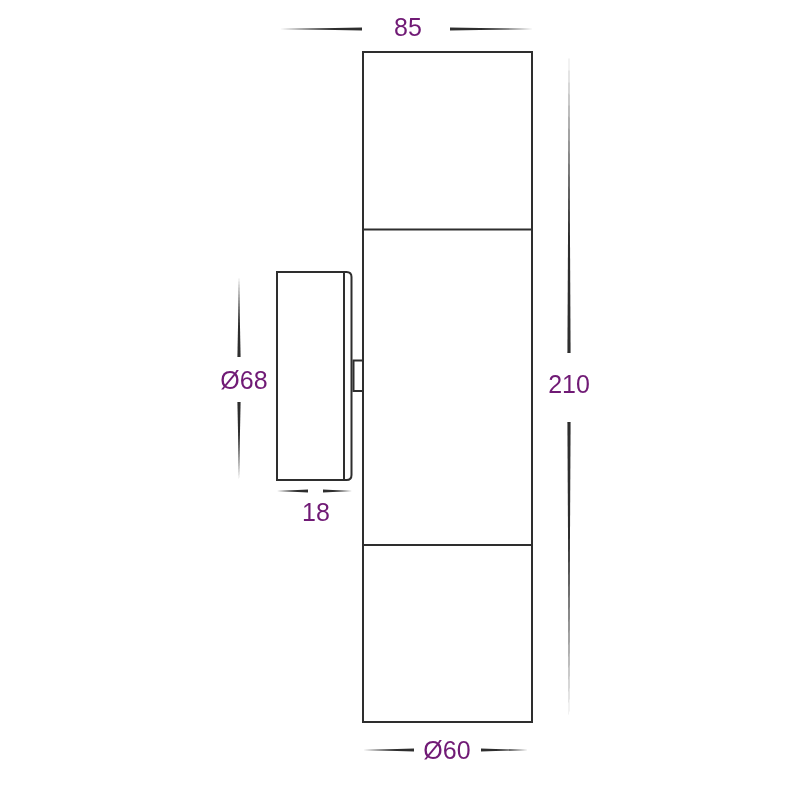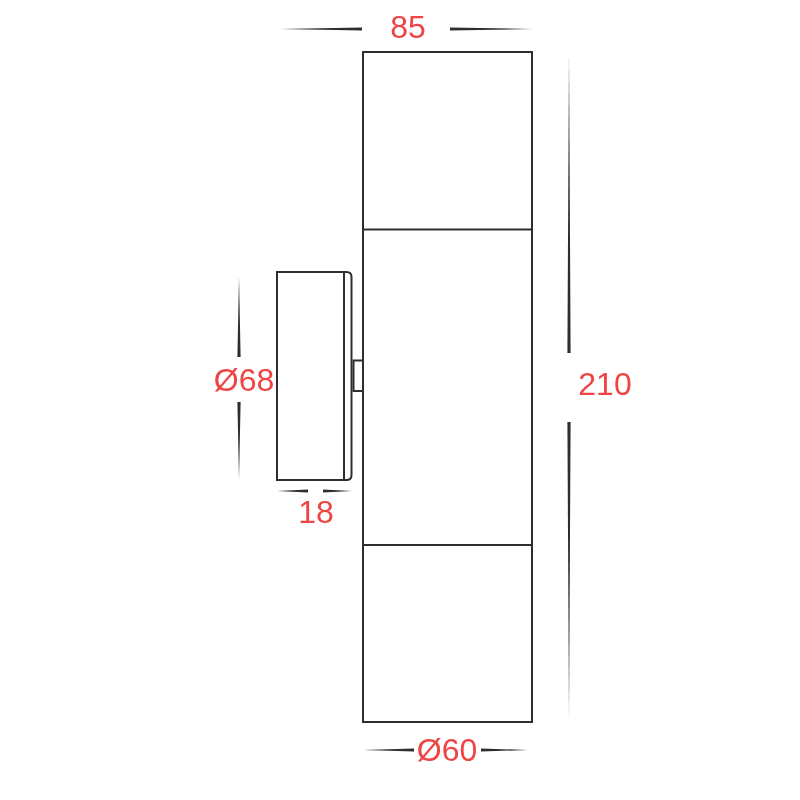--- a/index.html
+++ b/index.html
@@ -13,23 +13,23 @@
     height: 800px;
     background: #ffffff;
     overflow: hidden;
     font-family: "Liberation Sans", sans-serif;
   }
   svg { position: absolute; left: 0; top: 0; }
   .dim-label {
     position: absolute;
     transform: translate(-50%, -50%);
     font-family: "Liberation Sans", sans-serif;
-    font-size: 32px;
+    font-size: 25px;
     line-height: 1;
-    color: #ef4444;
+    color: #701a75;
     white-space: nowrap;
     user-select: none;
     text-align: right;
   }
 </style>
 </head>
 <body>
 
 <div class="stage">
 
@@ -68,20 +68,20 @@
     </g>
 
     <g fill="#2e2e2e" stroke="none">
       <polygon points="363,750 414,748.4 414,751.6"></polygon>
       <polygon points="481,748.4 528,750 481,751.6"></polygon>
     </g>
   </svg>
 
   <div class="dim-label" style="left:408px; top:27px;">85</div>
 
-  <div class="dim-label" style="left:569px; top:384px;margin-left:36px;">210</div>
+  <div class="dim-label" style="left:569px; top:384px;">210</div>
 
   <div class="dim-label" style="left:244px; top:380px;">Ø68</div>
 
   <div class="dim-label" style="left:316px; top:512px;">18</div>
 
   <div class="dim-label" style="left:447px; top:750px;">Ø60</div>
 </div>
 
 </body></html>

